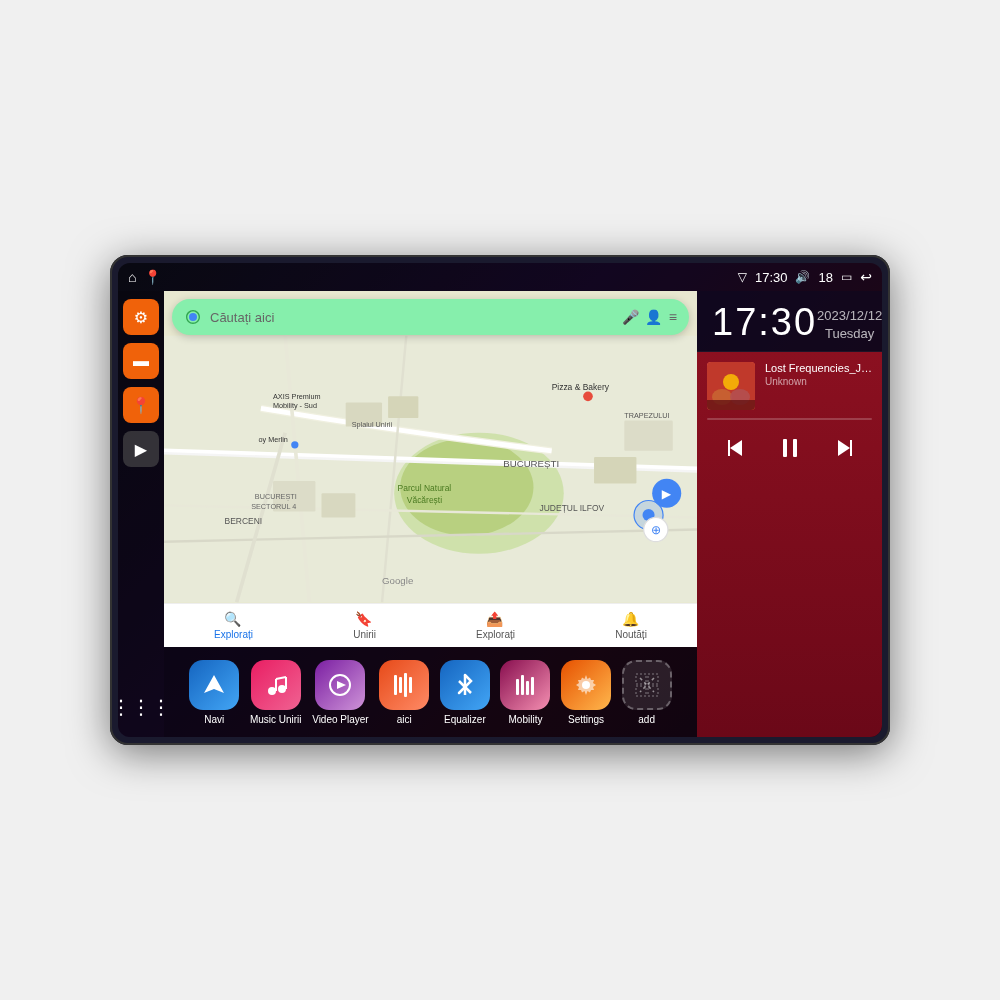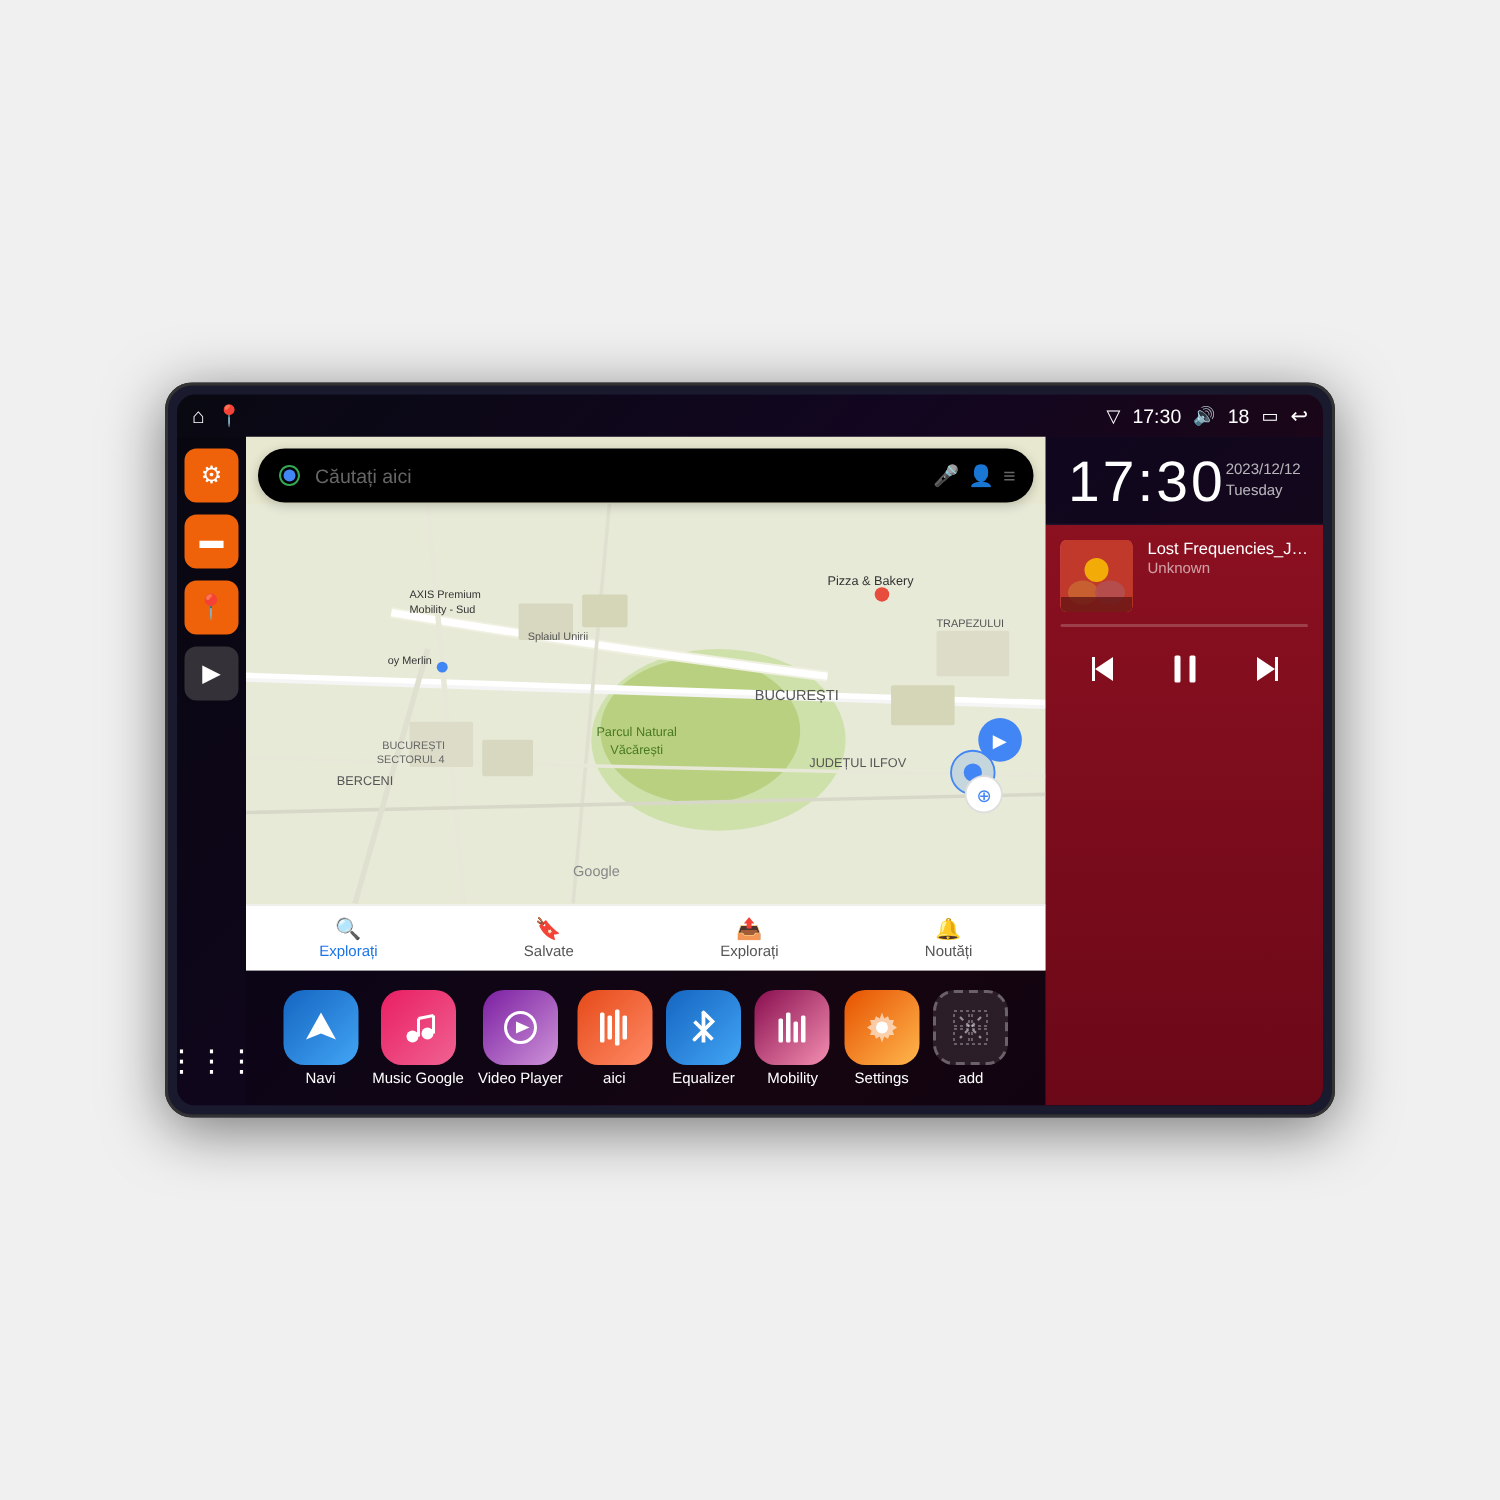--- a/index.html
+++ b/index.html
@@ -112,21 +112,21 @@
       width: 100%;
       height: 100%;
     }
 
     
     .map-search {
       position: absolute;
       top: 8px;
       left: 8px;
       right: 8px;
-      background: #000000;
+      background: #86efac;
       border-radius: 22px;
       height: 36px;
       display: flex;
       align-items: center;
       padding: 0 12px;
       box-shadow: 0 2px 8px rgba(0,0,0,0.2);
       gap: 8px;
     }
 
     .map-logo {
@@ -228,23 +228,23 @@
 
     .clock-time {
       color: white;
       font-size: 38px;
       font-weight: 300;
       letter-spacing: 2px;
       line-height: 1;
     }
 
     .clock-date {
-      text-align: left;
+      text-align: center;
       color: rgba(255,255,255,0.7);
-      font-size: 10px;
+      font-size: 13px;
       line-height: 1.4;
       margin-top: 4px;
     }
 
     
     .music-widget {
       flex: 1;
       background: linear-gradient(180deg, #8B1020 0%, #6B0818 100%);
       padding: 10px;
       display: flex;
@@ -447,21 +447,21 @@
           </div>
 
           
           <div class="map-bottom-nav">
             <div class="map-nav-item active">
               <span style="font-size:14px;">🔍</span>
               <span>Explorați</span>
             </div>
             <div class="map-nav-item">
               <span style="font-size:14px;">🔖</span>
-              <span>Salvate</span>
+              <span>Unirii</span>
             </div>
             <div class="map-nav-item">
               <span style="font-size:14px;">📤</span>
               <span>Explorați</span>
             </div>
             <div class="map-nav-item">
               <span style="font-size:14px;">🔔</span>
               <span>Noutăți</span>
             </div>
           </div>
@@ -481,21 +481,21 @@
           <div class="app-icon">
             <div class="app-icon-img icon-music">
               <svg width="28" height="28" viewBox="0 0 28 28">
                 <circle cx="10" cy="20" r="4" fill="white"></circle>
                 <circle cx="20" cy="18" r="4" fill="white"></circle>
                 <line x1="14" y1="20" x2="14" y2="8" stroke="white" stroke-width="2"></line>
                 <line x1="24" y1="18" x2="24" y2="6" stroke="white" stroke-width="2"></line>
                 <line x1="14" y1="8" x2="24" y2="6" stroke="white" stroke-width="2"></line>
               </svg>
             </div>
-            <span class="app-icon-label">Music Google</span>
+            <span class="app-icon-label">Music Unirii</span>
           </div>
 
           <div class="app-icon">
             <div class="app-icon-img icon-video">
               <svg width="28" height="28" viewBox="0 0 28 28">
                 <circle cx="14" cy="14" r="10" fill="none" stroke="white" stroke-width="2"></circle>
                 <polygon points="11,10 11,18 20,14" fill="white"></polygon>
               </svg>
             </div>
             <span class="app-icon-label">Video Player</span>

